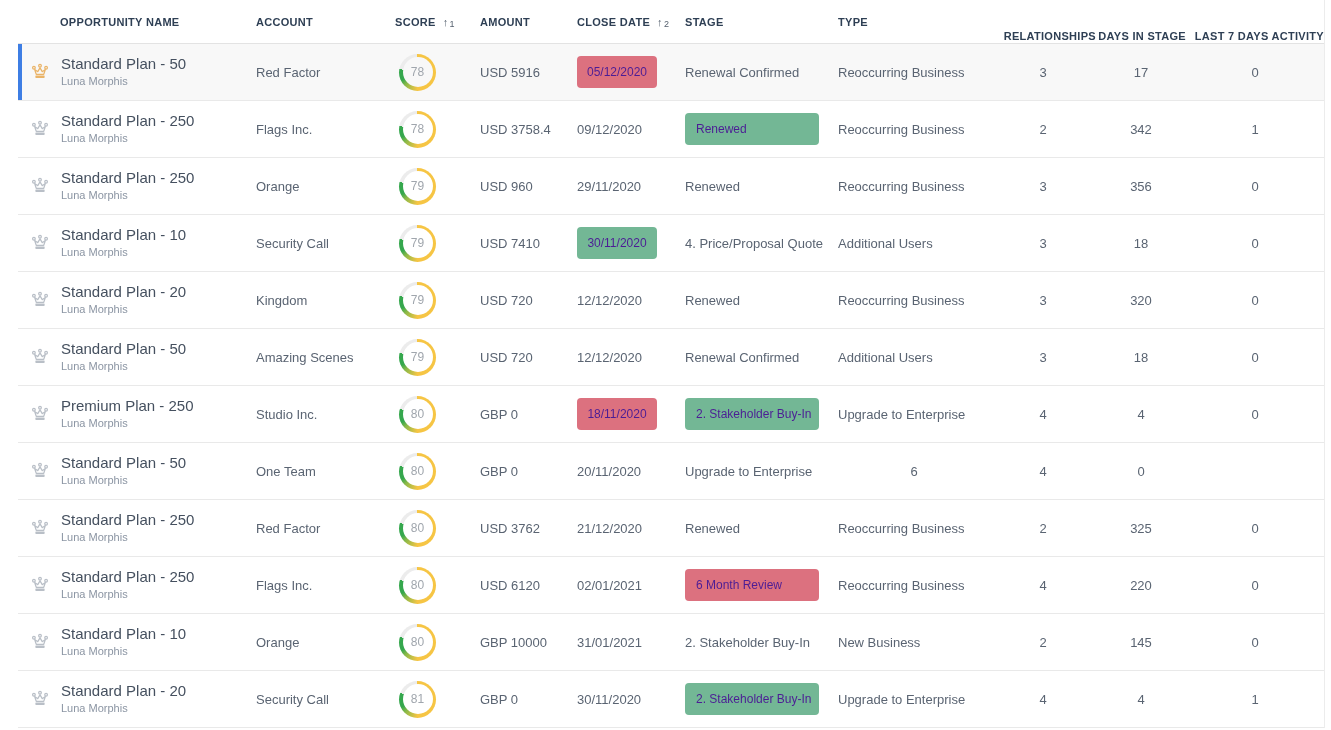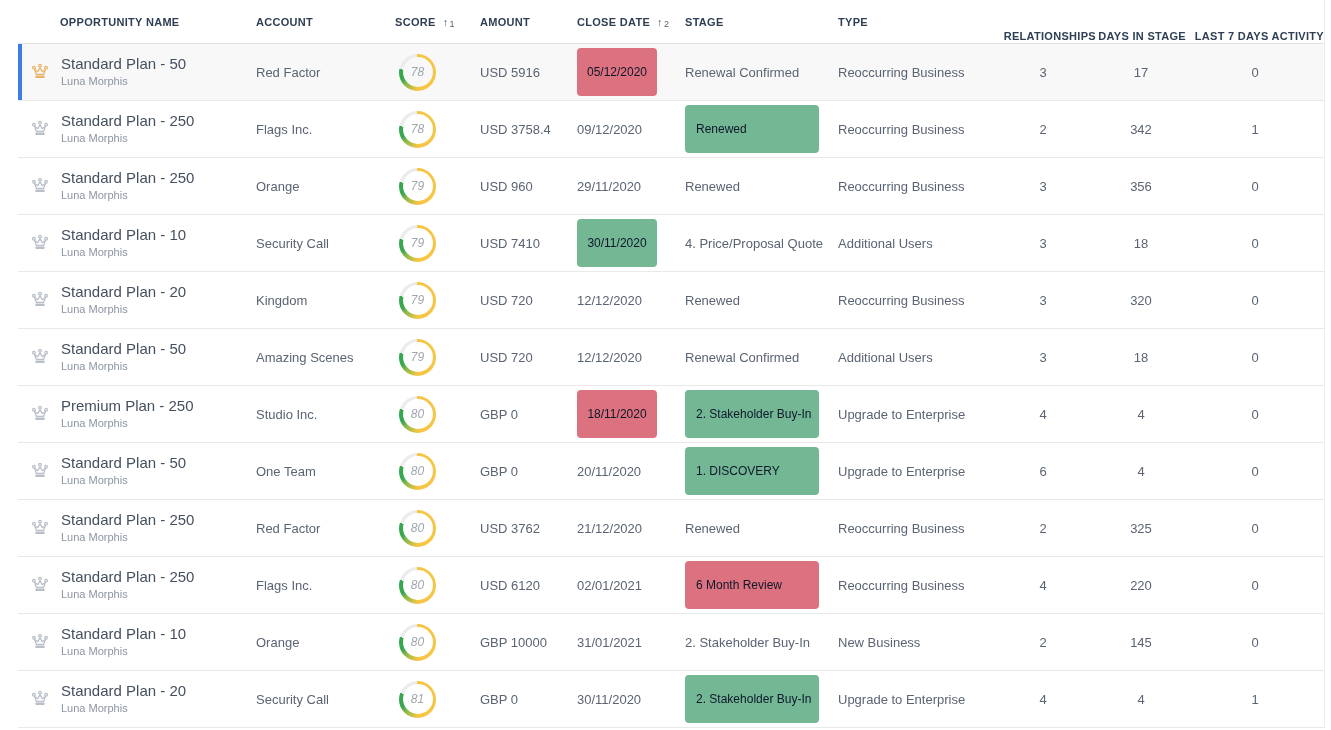--- a/index.html
+++ b/index.html
@@ -47,32 +47,31 @@
   .c-opp { display:flex; align-items:center; padding-left:12px; }
   .crown { width:20px; height:20px; margin-right:11px; color:var(--crown-gray); flex:none; display:flex; }
   .row.selected .crown { color:var(--crown-gold); }
   .crown svg { width:20px; height:20px; }
   .opp-name { font-size:15px; color:#45505f; line-height:1.25; }
   .opp-sub { font-size:11px; color:#8b95a3; line-height:1.35; }
   .c-score { display:flex; }
   .gauge {
     position:relative; width:37px; height:37px; border-radius:50%; margin-left:4px;
     background:conic-gradient(var(--gauge-yellow) 0% 50%, #8db948 62%, var(--gauge-green) 68% var(--p), #ececec var(--p) 100%);
-    font-style:italic;
   }
   .gauge-inner {
     position:absolute; inset:3.5px; border-radius:50%; background:#fff;
     display:flex; align-items:center; justify-content:center;
     font-size:12px; color:#a0a6ad;
   }
   .row.selected .gauge-inner { background:#f8f8f8; }
   .val { display:inline-block; }
   .badge {
-    display:inline-flex; align-items:center; height:48px;
-    border-radius:4px; color:#0f172a; font-size:12px;
+    display:inline-flex; align-items:center; height:32px;
+    border-radius:4px; color:#4c1d95; font-size:12px;
   }
   .badge-danger { background:var(--badge-red); }
   .badge-success { background:var(--badge-green); }
   .badge-date { width:80px; justify-content:center; }
   .badge-stage { width:134px; padding-left:11px; }
   .c-rel, .c-days, .c-act { text-align:center; }
 </style>
 </head>
 <body>
 
@@ -373,23 +372,20 @@
     <div class="cell c-account">One Team</div>
     <div class="cell c-score">
       <div class="gauge" style="--p: 80%;">
         <div class="gauge-inner">80</div>
       </div>
     </div>
     <div class="cell c-amount">GBP 0</div>
     <div class="cell c-close">
       <span class="val close-val">20/11/2020</span>
     </div>
-    <div class="cell c-stage">
-      <span class="val stage-val badge badge-stage badge-success">1. DISCOVERY</span>
-    </div>
     <div class="cell c-type">Upgrade to Enterprise</div>
     <div class="cell c-rel">6</div>
     <div class="cell c-days">4</div>
     <div class="cell c-act">0</div>
   </div>
 
   <div class="row">
     <div class="cell c-opp">
       <span class="crown">
         <svg viewBox="0 0 24 24" fill="none" stroke="currentColor" stroke-width="1.5" stroke-linejoin="round" stroke-linecap="round">

